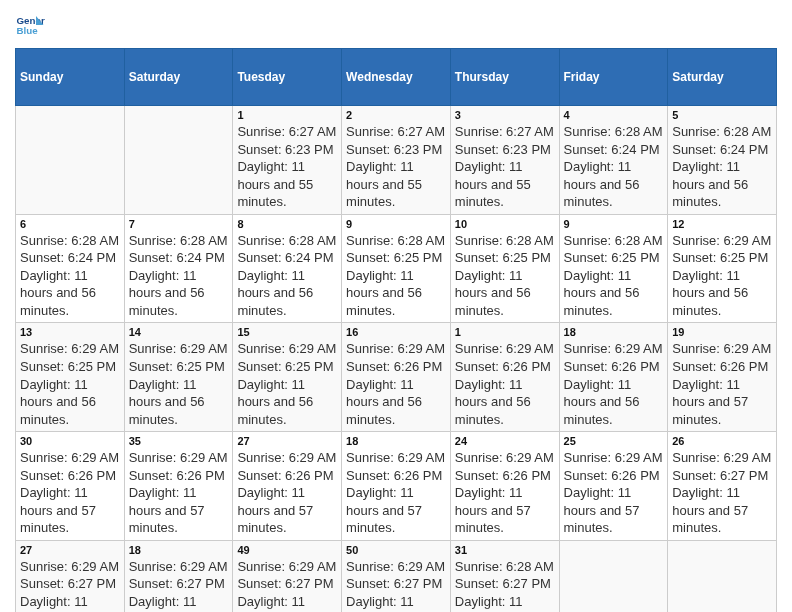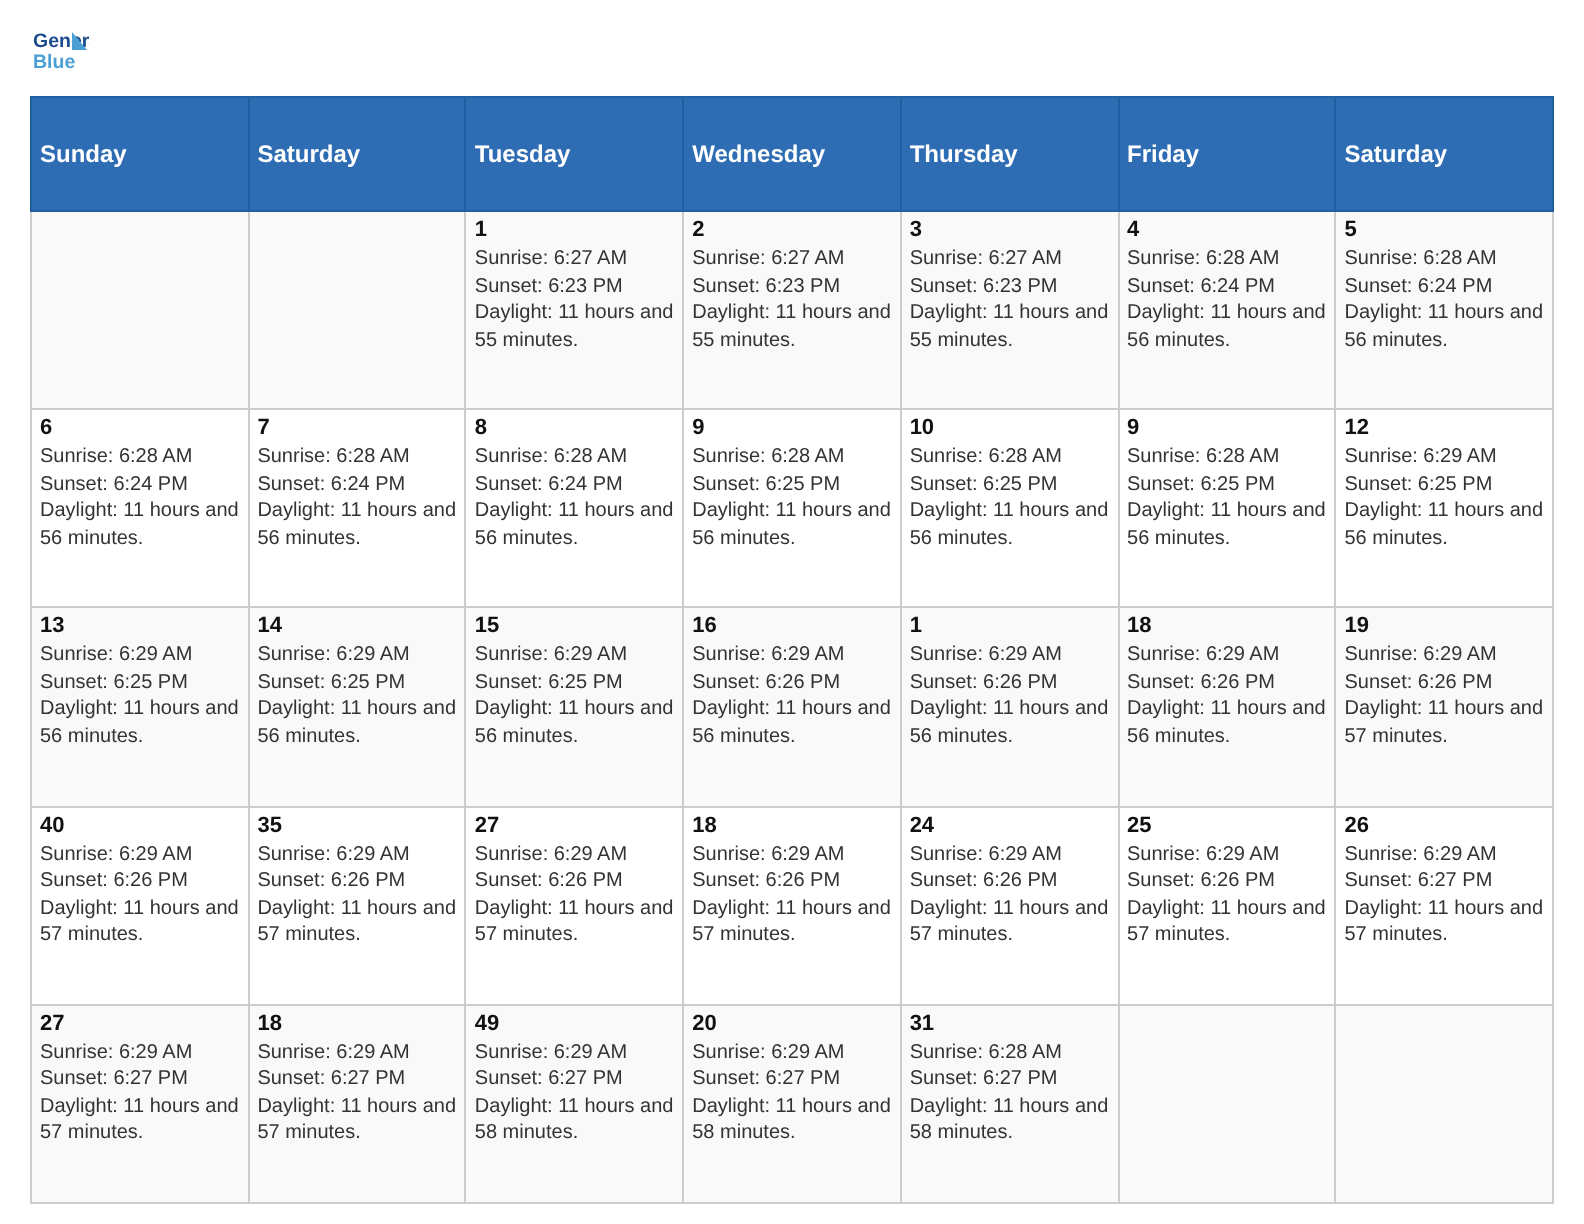--- a/index.html
+++ b/index.html
@@ -76,21 +76,21 @@
     .calendar tbody tr:nth-child(even) td {
       background-color: #ffffff;
     }
     .day-num {
       font-size: 11px;
       font-weight: bold;
       color: #111;
       margin-bottom: 2px;
     }
     .day-info {
-      font-size: 10px;
+      font-size: 13px;
       color: #333;
       line-height: 1.35;
     }
     .empty-cell {
       background-color: #f9f9f9;
     }
   </style>
 </head>
 <body>
 
@@ -239,21 +239,21 @@
           </td>
           <td>
             <div class="day-num">19</div>
             <div class="day-info" style="white-space: pre-line;">Sunrise: 6:29 AM
 Sunset: 6:26 PM
 Daylight: 11 hours and 57 minutes.</div>
           </td>
         </tr>
         <tr>
           <td>
-            <div class="day-num">40</div>
+            <div class="day-num">30</div>
             <div class="day-info" style="white-space: pre-line;">Sunrise: 6:29 AM
 Sunset: 6:26 PM
 Daylight: 11 hours and 57 minutes.</div>
           </td>
           <td>
             <div class="day-num">35</div>
             <div class="day-info" style="white-space: pre-line;">Sunrise: 6:29 AM
 Sunset: 6:26 PM
 Daylight: 11 hours and 57 minutes.</div>
           </td>
@@ -301,21 +301,21 @@
 Sunset: 6:27 PM
 Daylight: 11 hours and 57 minutes.</div>
           </td>
           <td>
             <div class="day-num">49</div>
             <div class="day-info" style="white-space: pre-line;">Sunrise: 6:29 AM
 Sunset: 6:27 PM
 Daylight: 11 hours and 58 minutes.</div>
           </td>
           <td>
-            <div class="day-num">20</div>
+            <div class="day-num">50</div>
             <div class="day-info" style="white-space: pre-line;">Sunrise: 6:29 AM
 Sunset: 6:27 PM
 Daylight: 11 hours and 58 minutes.</div>
           </td>
           <td>
             <div class="day-num">31</div>
             <div class="day-info" style="white-space: pre-line;">Sunrise: 6:28 AM
 Sunset: 6:27 PM
 Daylight: 11 hours and 58 minutes.</div>
           </td>

